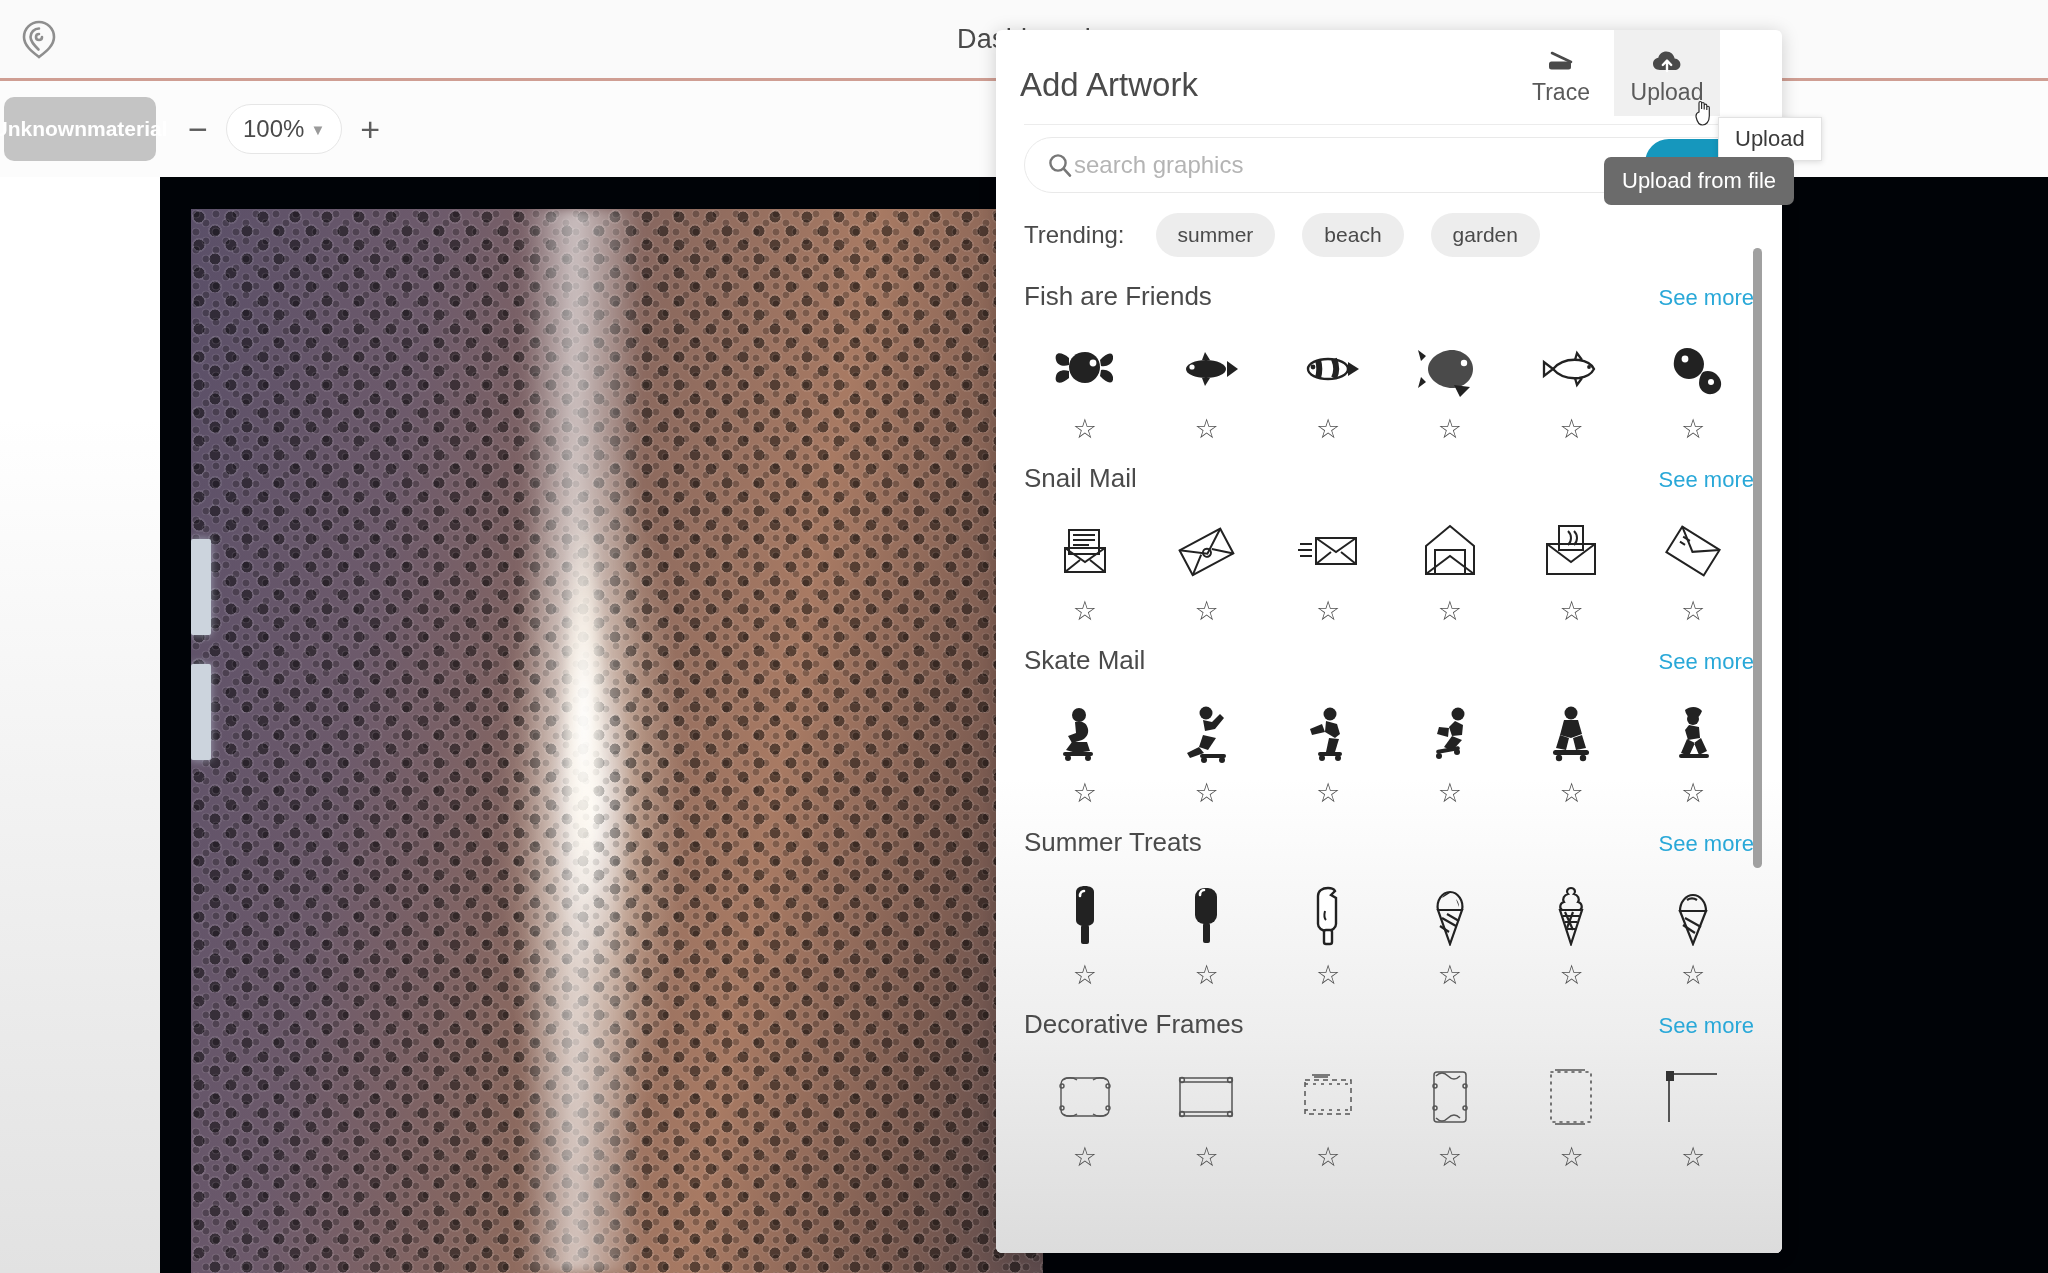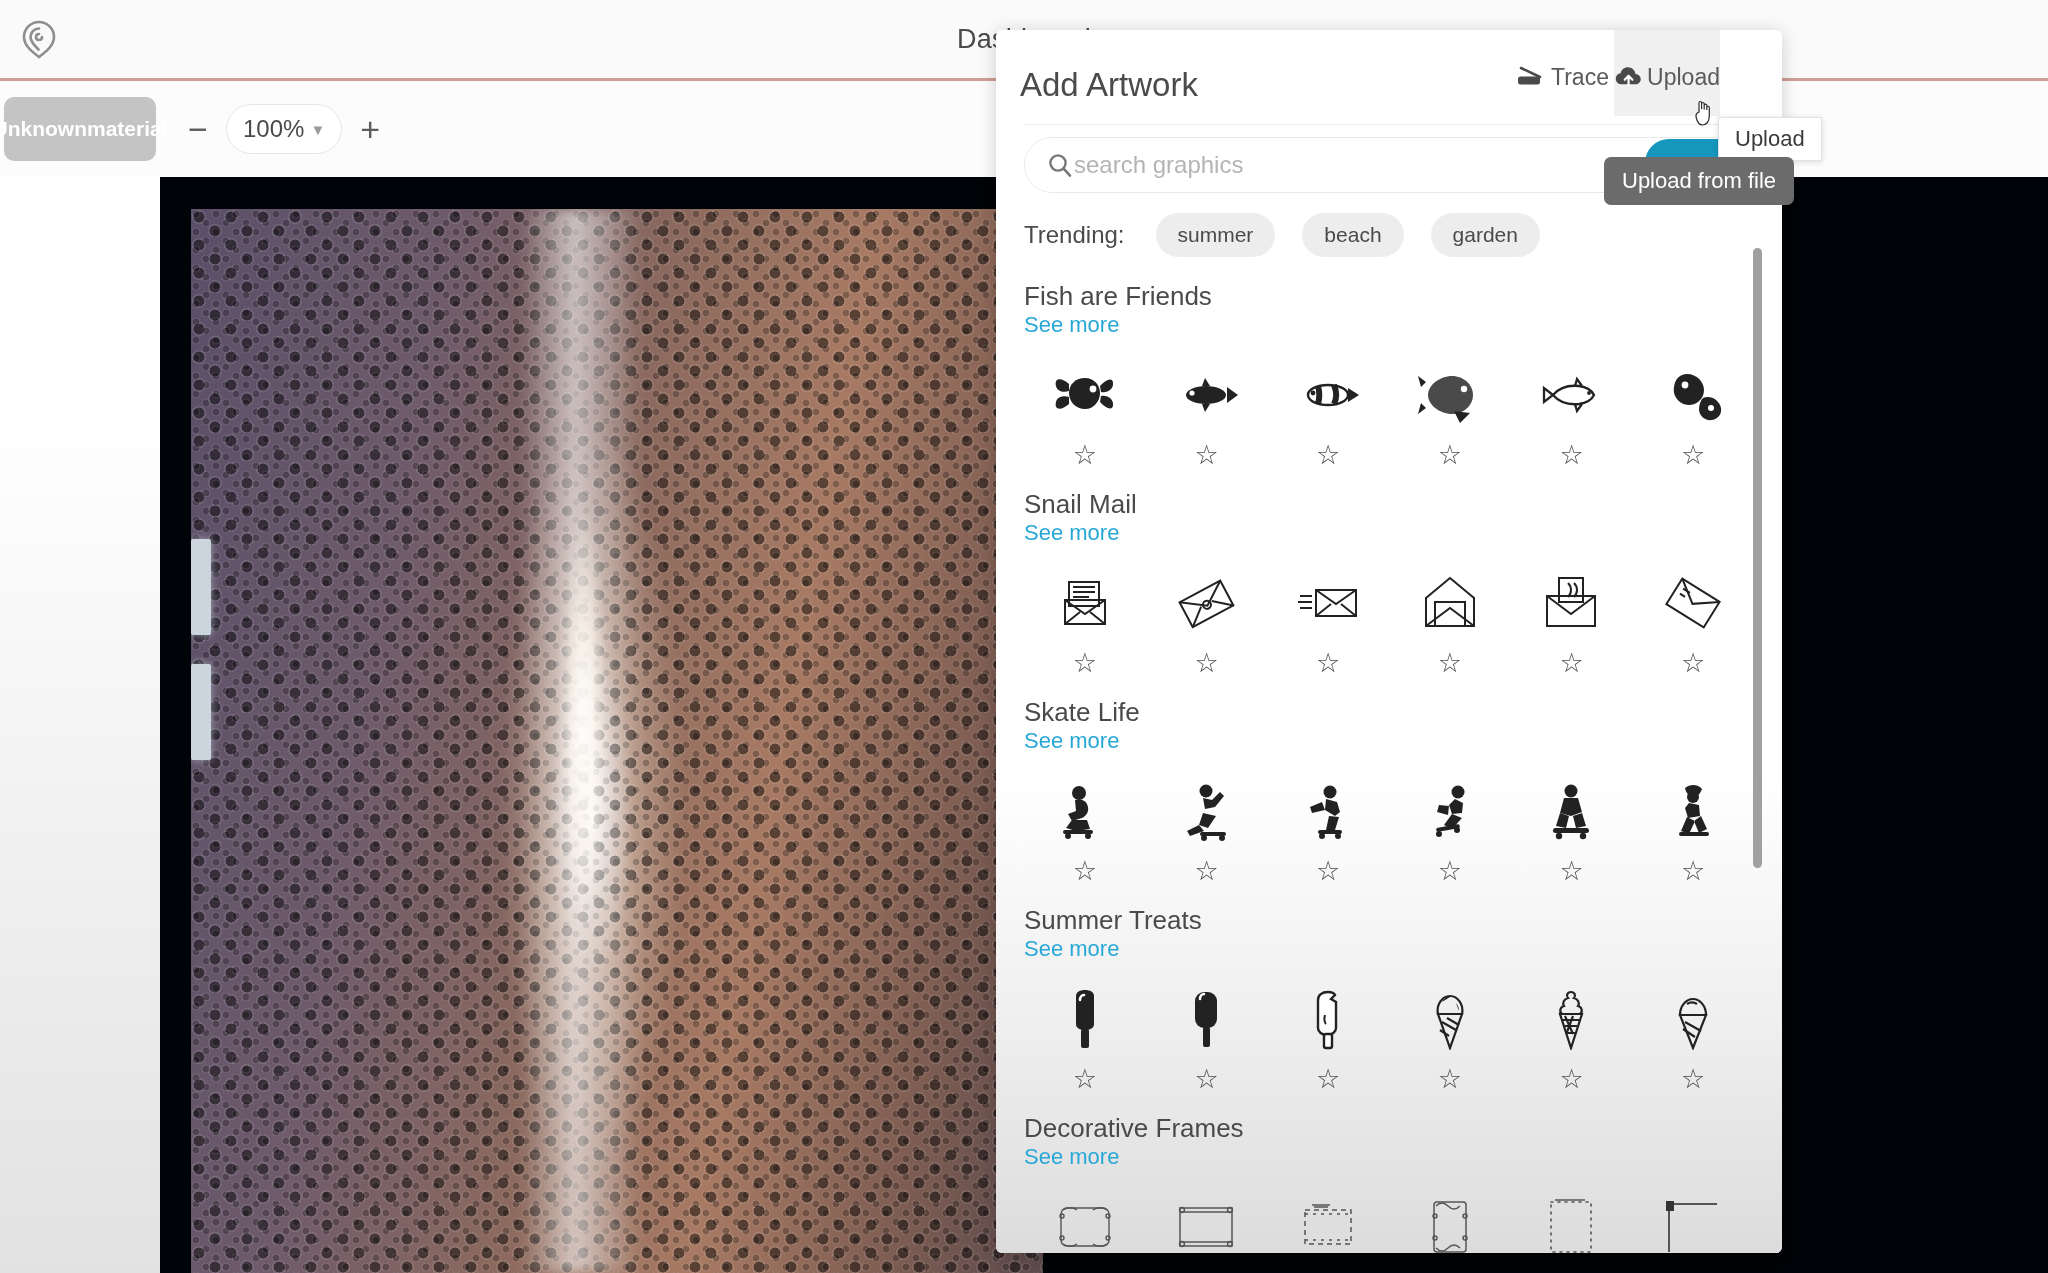--- a/index.html
+++ b/index.html
@@ -120,21 +120,21 @@
   }
   .panel-head {
     position: relative; height: 86px; flex: 0 0 auto;
     display: flex; align-items: flex-end; padding: 0 0 6px 24px;
   }
   .panel-title { font-size: 33px; color: #4a4a4a; padding-bottom: 6px; }
   .head-actions {
     position: absolute; right: 62px; top: 0; display: flex; align-items: stretch; height: 86px;
   }
   .head-action {
-    width: 106px; display: flex; flex-direction: row; align-items: center;
+    width: 106px; display: flex; flex-direction: column; align-items: center;
     justify-content: center; gap: 4px; cursor: pointer; padding-top: 8px;
   }
   .head-action.active { background: #f0f0f0; }
   .head-action .ha-label { font-size: 23px; color: #5a5a5a; }
   .head-divider {
     margin: 8px 28px 0 28px; height: 1px; background: #ececec; flex: 0 0 auto;
   }
 
   
   .search-row { padding: 12px 28px 0 28px; flex: 0 0 auto; }
@@ -162,21 +162,20 @@
 
   
   .panel-body {
     flex: 1 1 auto; overflow: hidden; position: relative;
     padding: 0 28px 0 28px;
     background: linear-gradient(#ffffff 0%, #ffffff 52%, #eeeeee 78%, #dcdcdc 100%);
   }
   .section-head {
     display: flex; align-items: baseline; justify-content: space-between;
     padding: 16px 0 2px 0;
-    flex-direction: column;
   }
   .section-title { font-size: 26px; color: #4a4a4a; }
   .see-more { font-size: 22px; color: #29a8d8; cursor: pointer; }
   .grid {
     display: grid; grid-template-columns: repeat(6, 1fr);
     padding-top: 10px;
   }
   .tile {
     display: flex; flex-direction: column; align-items: center; gap: 10px;
     padding: 8px 0 4px 0; cursor: pointer;
@@ -460,21 +459,21 @@
                   <rect x="14" y="16" width="44" height="30"></rect>
                   <path d="M14 16l22 16 22-16"></path>
                   <path d="M20 24h8M20 30h6"></path>
                 </g>
               </svg>
             </div>
             <div class="star">☆</div>
           </div>
         </div>
         <div class="section-head">
-          <div class="section-title">Skate Life</div>
+          <div class="section-title">Skate Mail</div>
           <div class="see-more">See more</div>
         </div>
         <div class="grid">
           <div class="tile">
             <div class="tile-art">
               <svg width="72" height="62" viewBox="0 0 72 62">
                 <g fill="#222">
                   <circle cx="30" cy="13" r="7"></circle>
                   <path d="M26 20c7-2 12 1 13 7 1 5-2 9-6 11l-10 3-4-7 8-3z"></path>
                   <path d="M23 40l-6 8 10 3 14-2-3-9z"></path>

